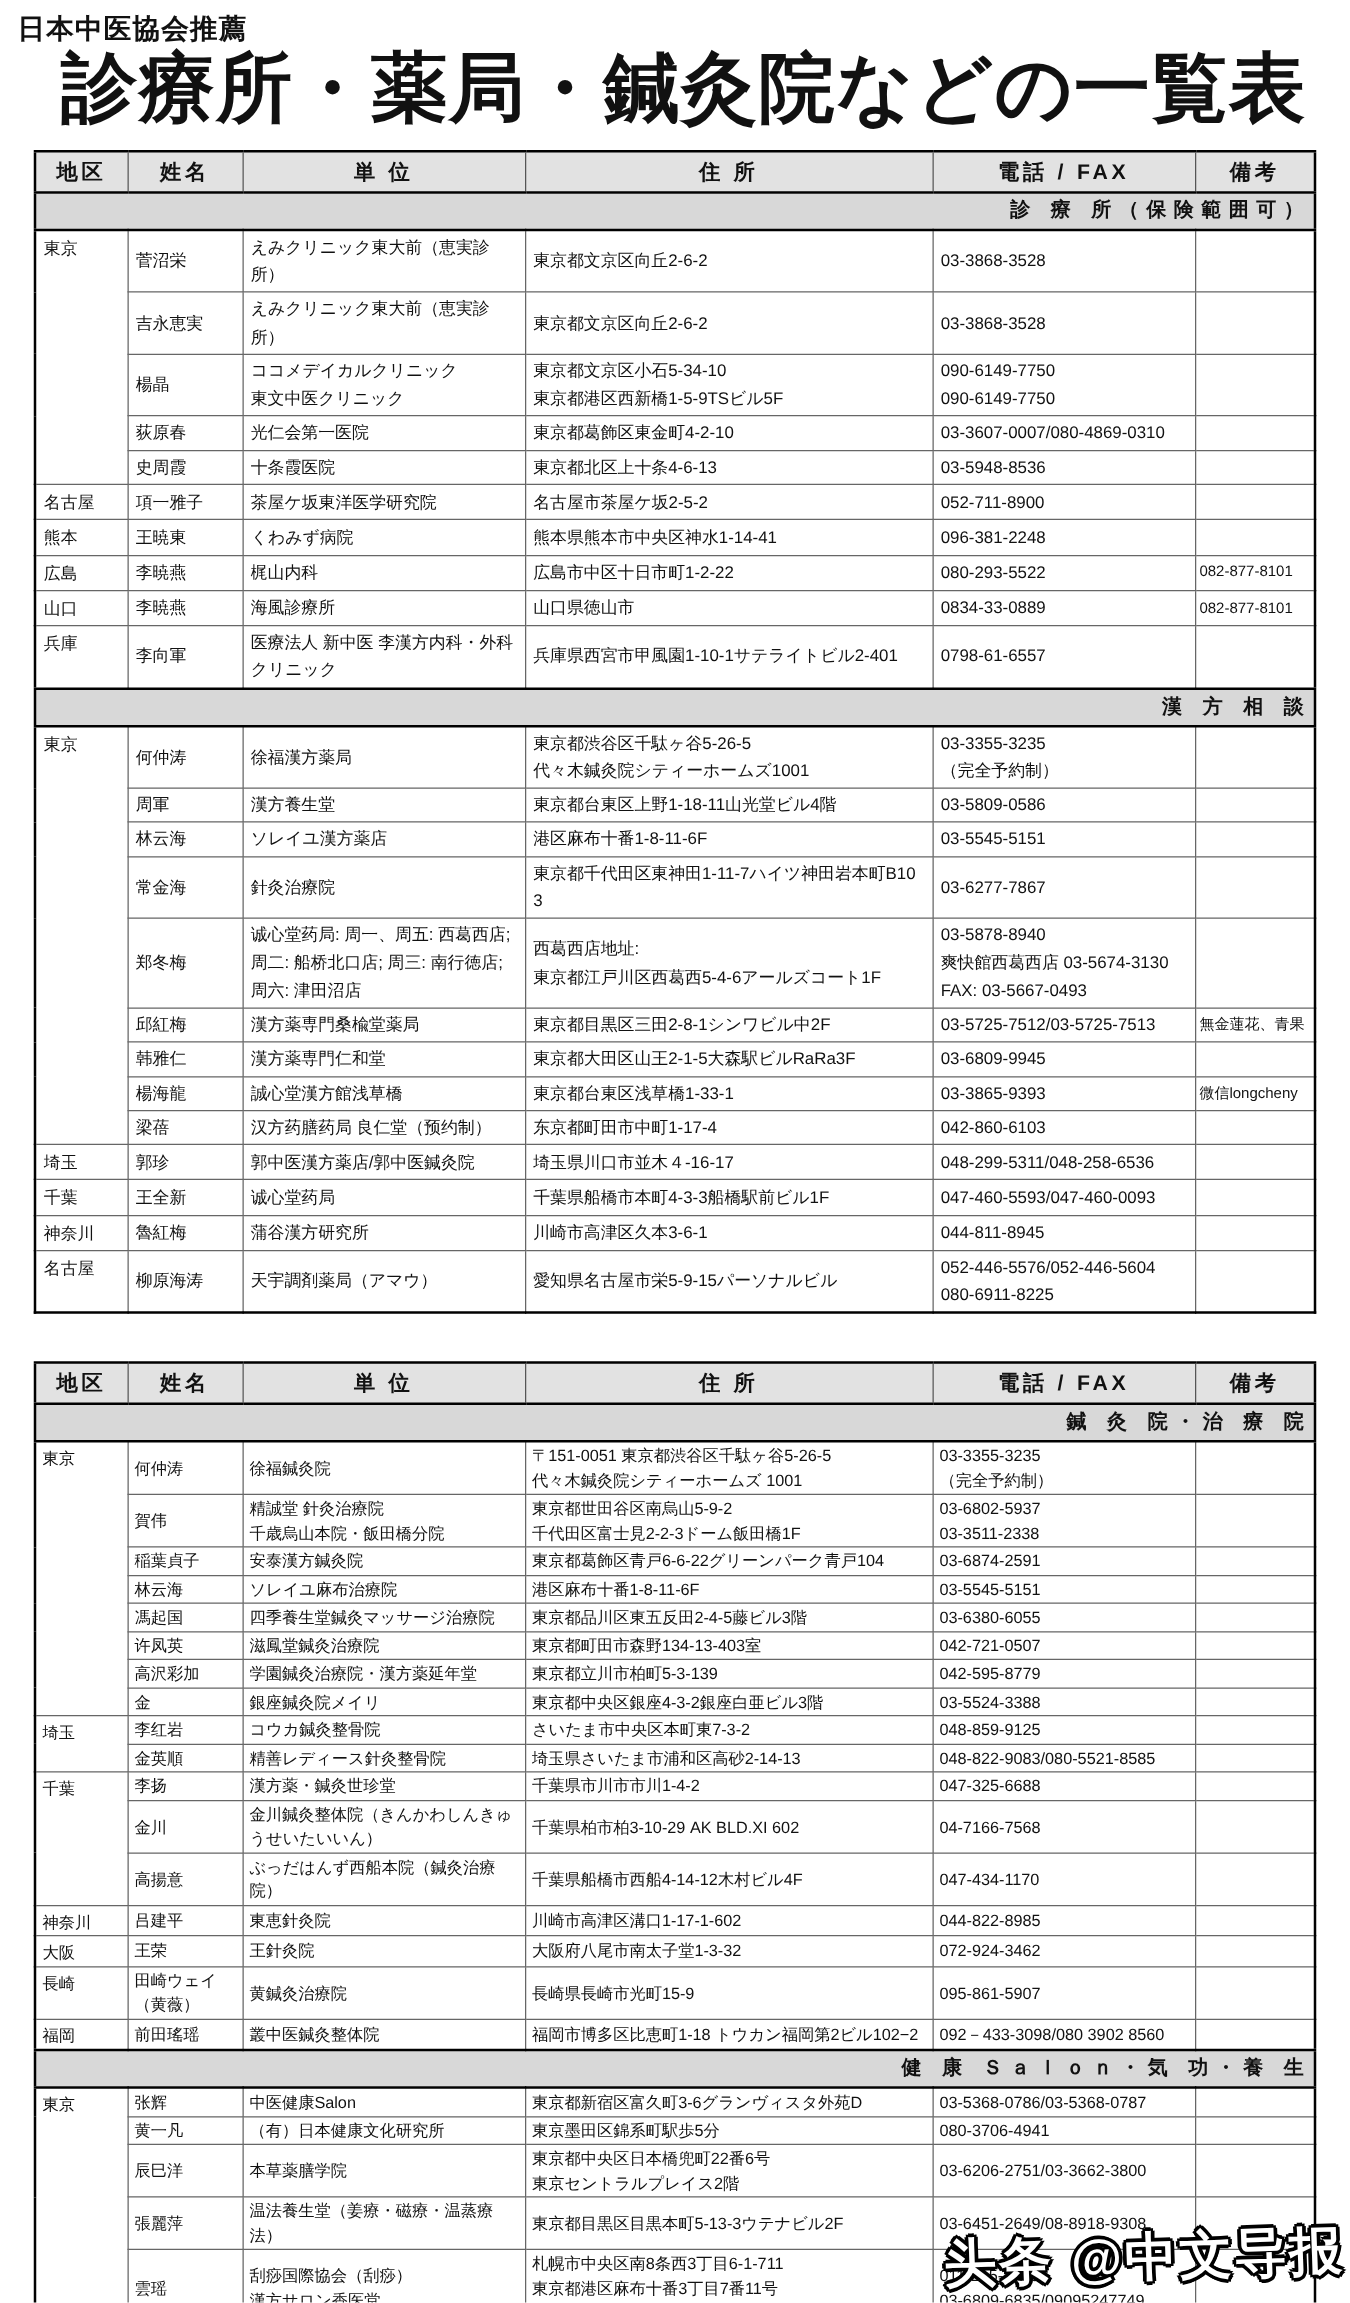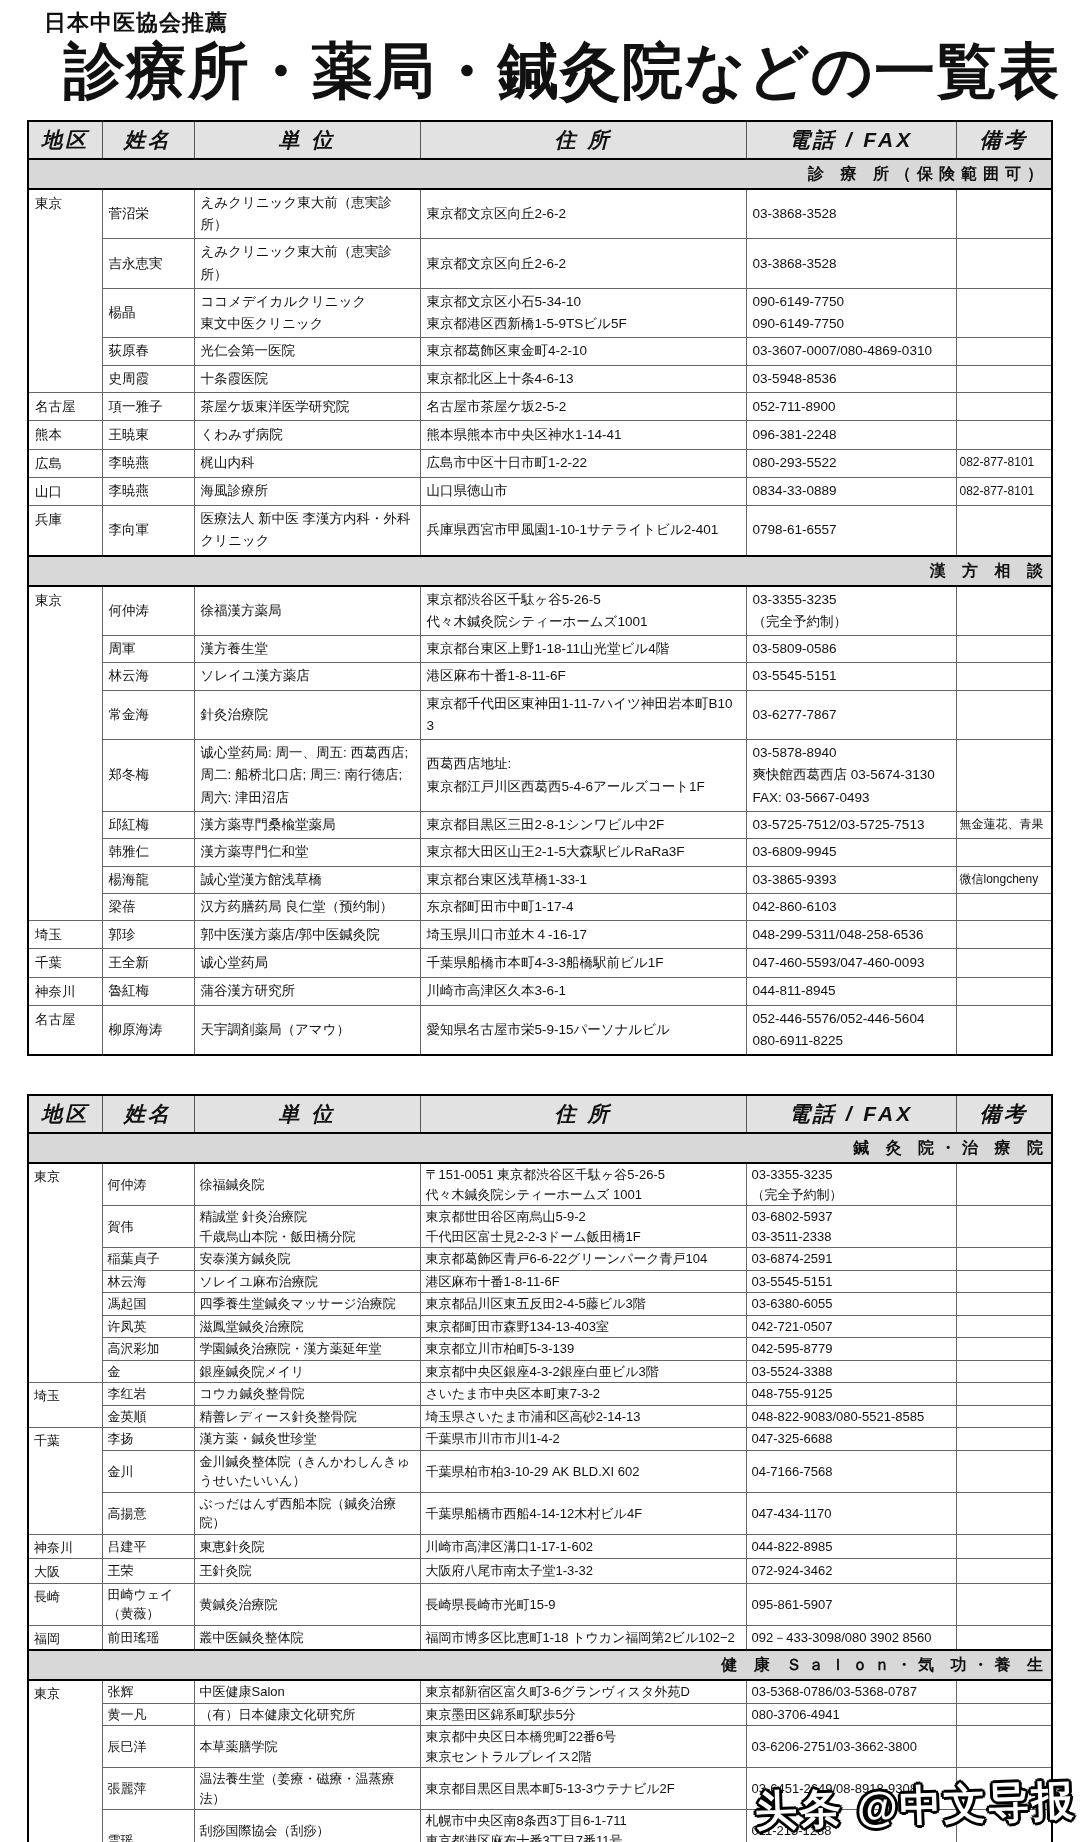--- a/index.html
+++ b/index.html
@@ -1,41 +1,41 @@
 <!DOCTYPE html>
 <html lang="ja"><head>
 <meta charset="utf-8">
 <style>
   html,body{margin:0;padding:0;background:#ffffff;}
   body{
     width:1080px;height:1842px;position:relative;overflow:hidden;
     font-family:"Liberation Sans","DejaVu Sans",sans-serif;color:#111;
   }
-  .page-header{padding:8px 0 0 14px;margin-left:30px;}
+  .page-header{padding:8px 0 0 14px;}
   .tagline{font-size:22px;font-weight:bold;letter-spacing:1px;}
   .doc-title{
     font-family:"DejaVu Serif","Liberation Serif",serif;
     font-size:61px;font-weight:900;letter-spacing:1px;line-height:1.08;
     white-space:nowrap;
     text-align:center;
   }
   table.dir{
     width:1024px;margin:16px auto 0 auto;border-collapse:collapse;
     table-layout:fixed;border:2px solid #000;
   }
   table.dir col.c-region{width:74px;}
   table.dir col.c-name{width:92px;}
   table.dir col.c-unit{width:226px;}
   table.dir col.c-addr{width:326px;}
   table.dir col.c-phone{width:210px;}
   table.dir col.c-note{width:96px;}
   table.dir th{
     background:#e2e2e2;border:1px solid #555;border-top:2px solid #000;
-    border-bottom:2px solid #000;font-size:21px;font-weight:bold;
-    padding:4px 2px;text-align:center;letter-spacing:3px;font-style:italic;
+    border-bottom:2px solid #000;font-size:17px;font-weight:bold;
+    padding:4px 2px;text-align:center;letter-spacing:3px;
   }
   table.dir td{
     border:1px solid #666;vertical-align:middle;text-align:left;
     white-space:pre-line;overflow:hidden;word-break:break-all;
   }
   table.t1 td{font-size:13.5px;line-height:1.65;padding:2px 6px;}
   table.t2 td{font-size:13px;line-height:1.5;padding:1px 5px;}
   table.dir td.section{
     background:#d8d8d8;text-align:right;font-weight:bold;font-size:16px;
     letter-spacing:6px;padding:2px;border-top:2px solid #000;border-bottom:2px solid #000;
@@ -357,21 +357,21 @@
         <td>銀座鍼灸院メイリ</td>
         <td>東京都中央区銀座4-3-2銀座白亜ビル3階</td>
         <td>03-5524-3388</td>
         <td class="note"></td>
       </tr>
       <tr>
         <td rowspan="2" class="region">埼玉</td>
         <td>李红岩</td>
         <td>コウカ鍼灸整骨院</td>
         <td>さいたま市中央区本町東7-3-2</td>
-        <td>048-755-9125</td>
+        <td>048-859-9125</td>
         <td class="note"></td>
       </tr>
       <tr>
         <td>金英順</td>
         <td>精善レディース針灸整骨院</td>
         <td>埼玉県さいたま市浦和区高砂2-14-13</td>
         <td>048-822-9083/080-5521-8585</td>
         <td class="note"></td>
       </tr>
       <tr>

